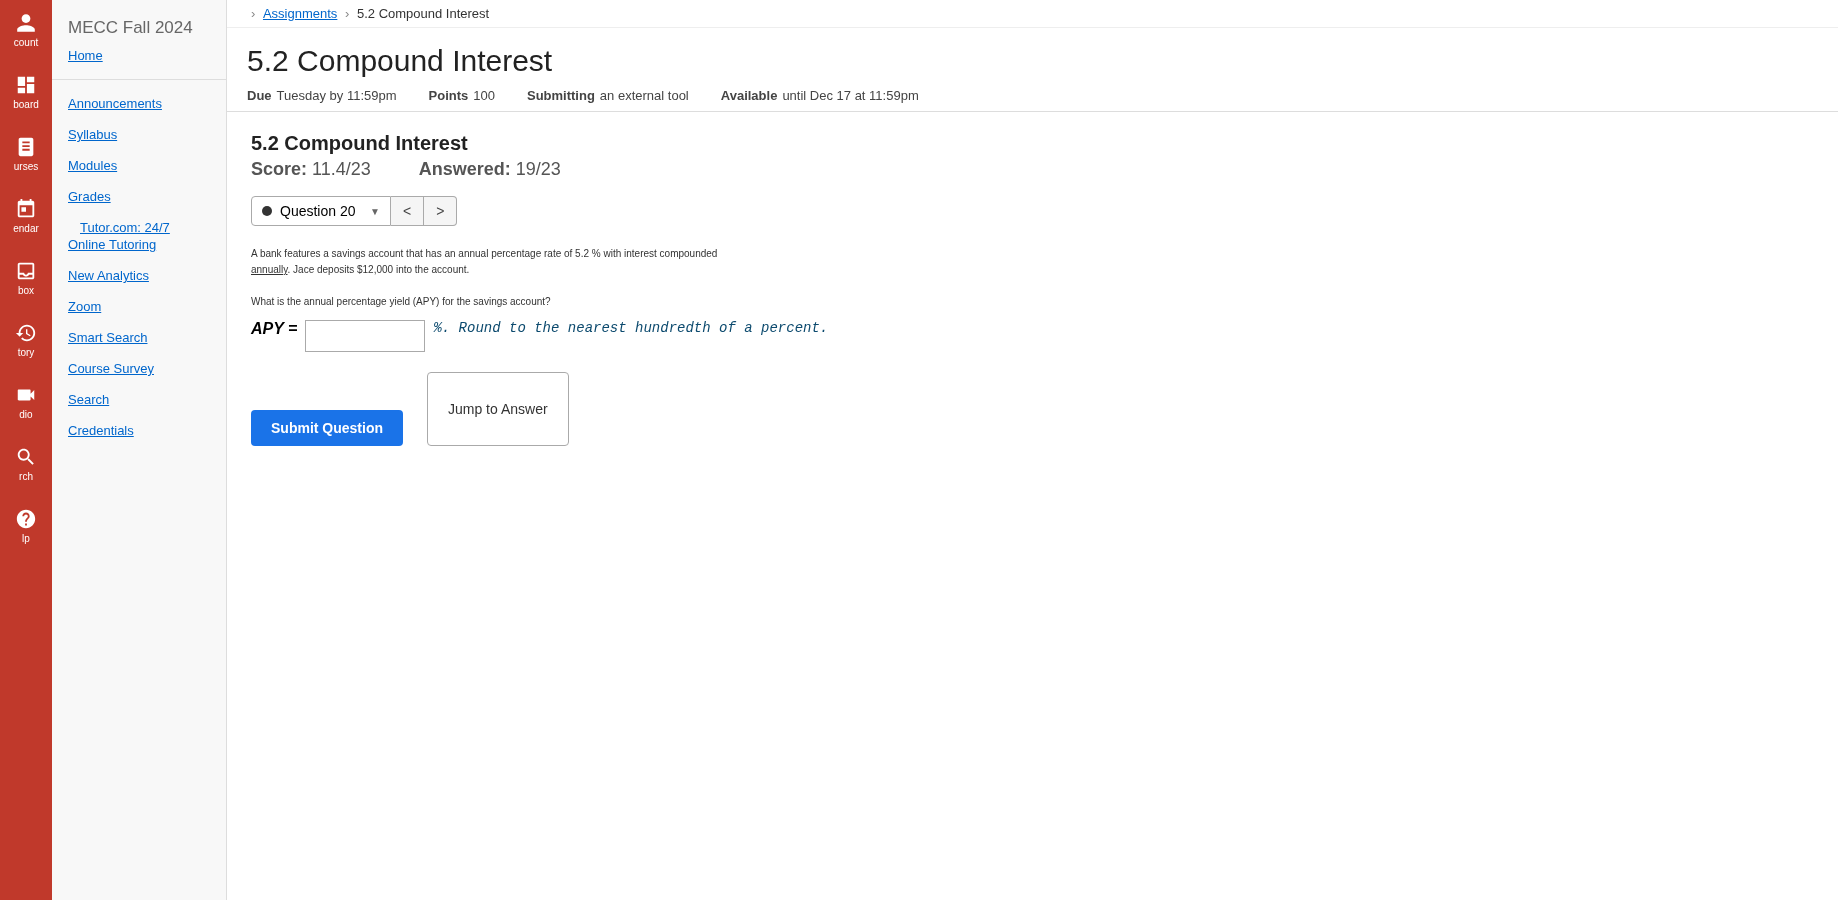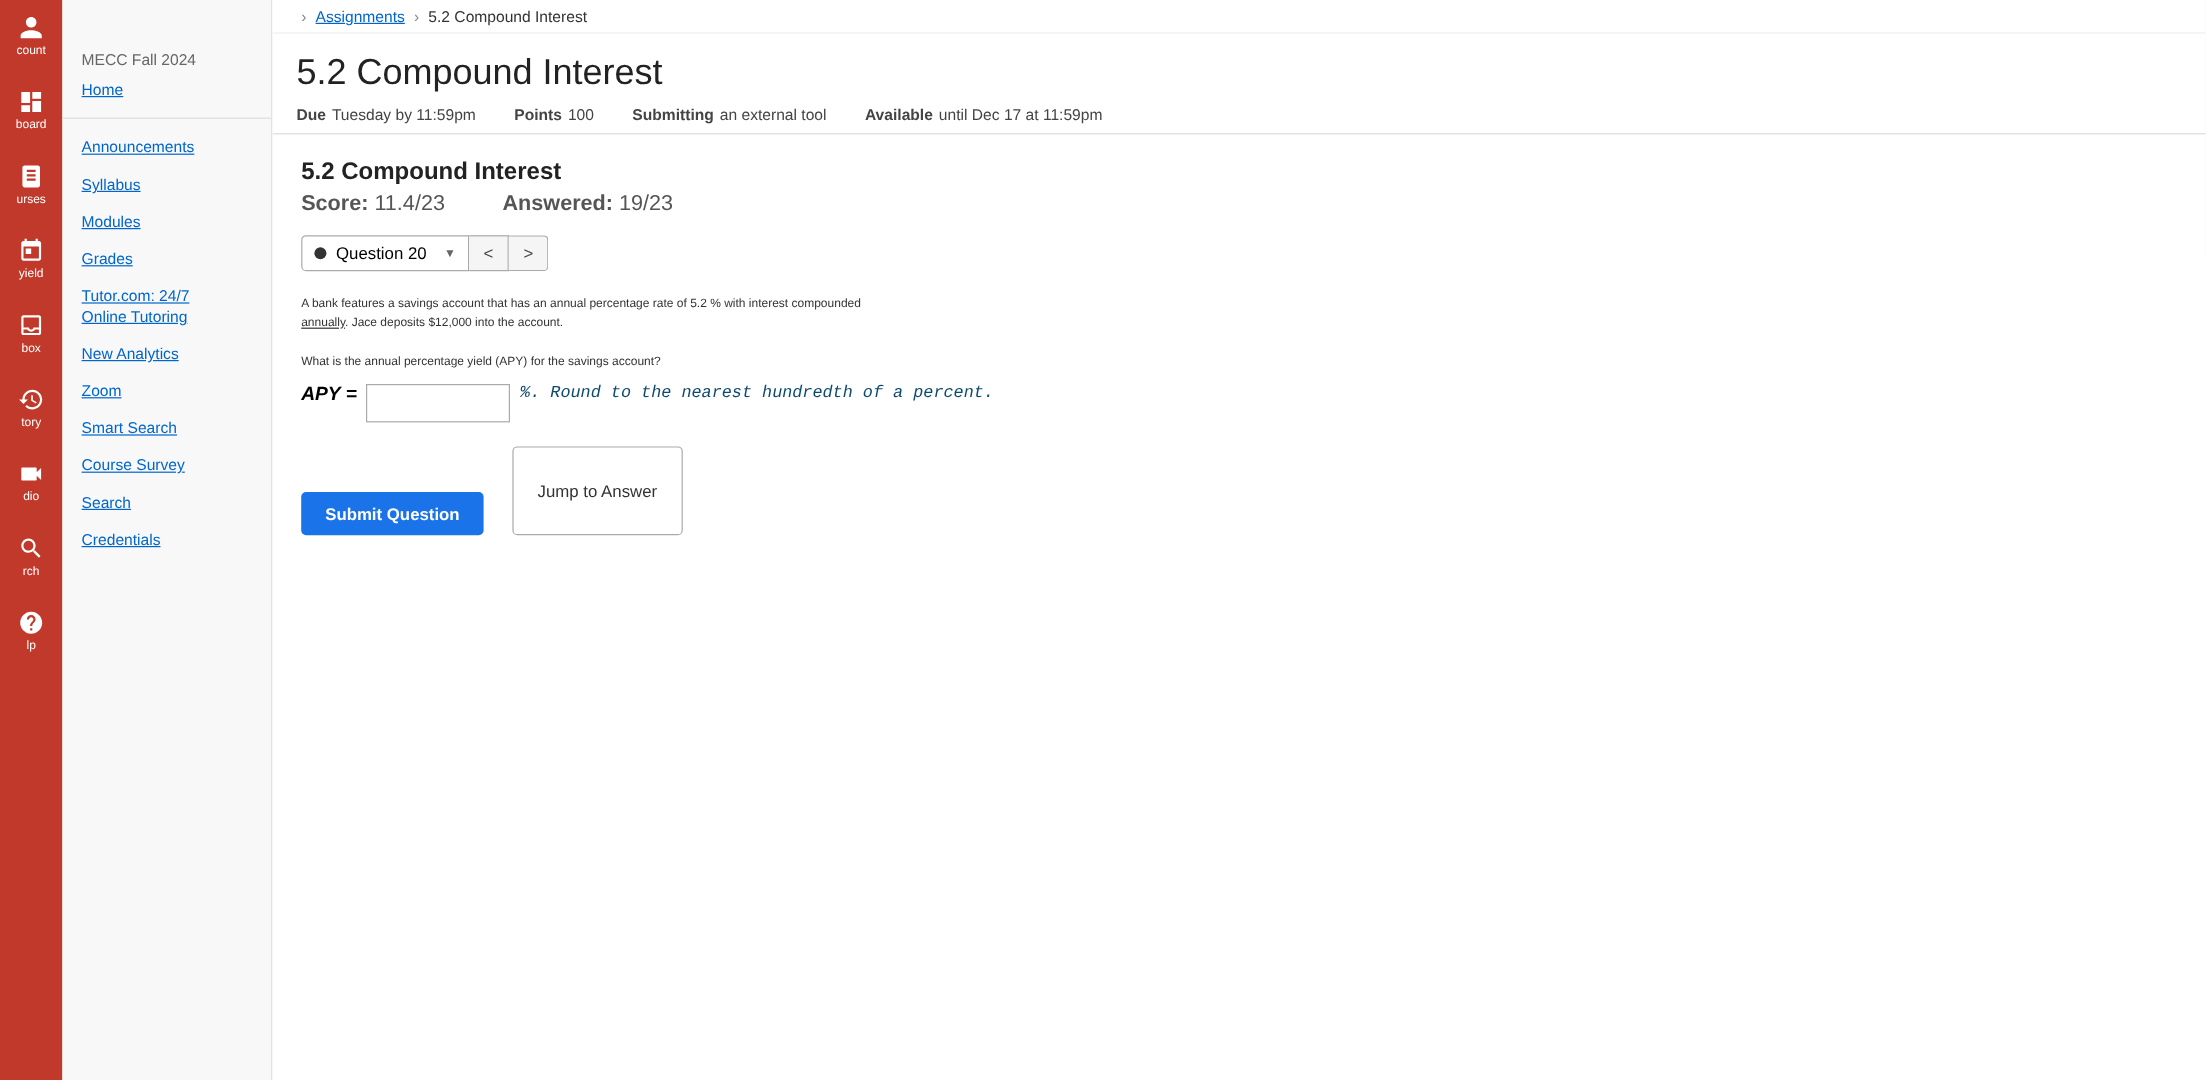--- a/index.html
+++ b/index.html
@@ -42,24 +42,23 @@
     
     .nav-sidebar {
       width: 175px;
       background: #f8f8f8;
       border-right: 1px solid #ddd;
       padding: 10px 0;
       display: flex;
       flex-direction: column;
     }
     .nav-sidebar .course-label {
-      font-size: 13px;
+      font-size: 17px;
       color: #666;
       padding: 8px 16px 2px;
-      margin-top: 24px;
     }
     .nav-sidebar a {
       display: block;
       padding: 8px 16px;
       text-decoration: underline;
       color: #0066cc;
       font-size: 13px;
       cursor: pointer;
     }
     .nav-sidebar .tutor-link {
@@ -285,21 +284,21 @@
   <div class="icon-item">
     <svg viewBox="0 0 24 24">
         <path d="M18 2H6c-1.1 0-2 .9-2 2v16c0 1.1.9 2 2 2h12c1.1 0 2-.9 2-2V4c0-1.1-.9-2-2-2zm-2 14H8v-2h8v2zm0-4H8v-2h8v2zm0-4H8V6h8v2z"></path>
       </svg>
     <span>urses</span>
   </div>
   <div class="icon-item">
     <svg viewBox="0 0 24 24">
         <path d="M19 3h-1V1h-2v2H8V1H6v2H5c-1.1 0-2 .9-2 2v14c0 1.1.9 2 2 2h14c1.1 0 2-.9 2-2V5c0-1.1-.9-2-2-2zm0 16H5V8h14v11zM7 10h5v5H7z"></path>
       </svg>
-    <span>yield</span>
+    <span>endar</span>
   </div>
   <div class="icon-item">
     <svg viewBox="0 0 24 24">
         <path d="M19 3H5c-1.1 0-2 .9-2 2v14c0 1.1.9 2 2 2h14c1.1 0 2-.9 2-2V5c0-1.1-.9-2-2-2zm0 16H5v-3h3.56c.69 1.19 1.97 2 3.45 2s2.75-.81 3.45-2H19v3zm0-5h-4.99c0 1.1-.9 2-2.01 2s-2.01-.9-2.01-2H5V5h14v9z"></path>
       </svg>
     <span>box</span>
   </div>
   <div class="icon-item">
     <svg viewBox="0 0 24 24">
         <path d="M13 3c-4.97 0-9 4.03-9 9H1l3.89 3.89.07.14L9 12H6c0-3.87 3.13-7 7-7s7 3.13 7 7-3.13 7-7 7c-1.93 0-3.68-.79-4.94-2.06l-1.42 1.42C8.27 19.99 10.51 21 13 21c4.97 0 9-4.03 9-9s-4.03-9-9-9zm-1 5v5l4.28 2.54.72-1.21-3.5-2.08V8H12z"></path>
@@ -328,21 +327,21 @@
 
 <div class="nav-sidebar">
   <div class="course-label">MECC Fall 2024</div>
   <a>Home</a>
   <hr class="divider">
   <a>Announcements</a>
   <a>Syllabus</a>
   <a>Modules</a>
   <a>Grades</a>
   <div class="tutor-link">
-    <a style="padding:0 0 2px 0;display:block;">Tutor.com: 24/7</a>
+    <a style="padding:0 0 2px 0;display:block;margin-left:12px;">Tutor.com: 24/7</a>
     <a style="padding:0;display:block;">Online Tutoring</a>
   </div>
   <a>New Analytics</a>
   <a>Zoom</a>
   <a>Smart Search</a>
   <a>Course Survey</a>
   <a>Search</a>
   <a>Credentials</a>
 </div>
 

